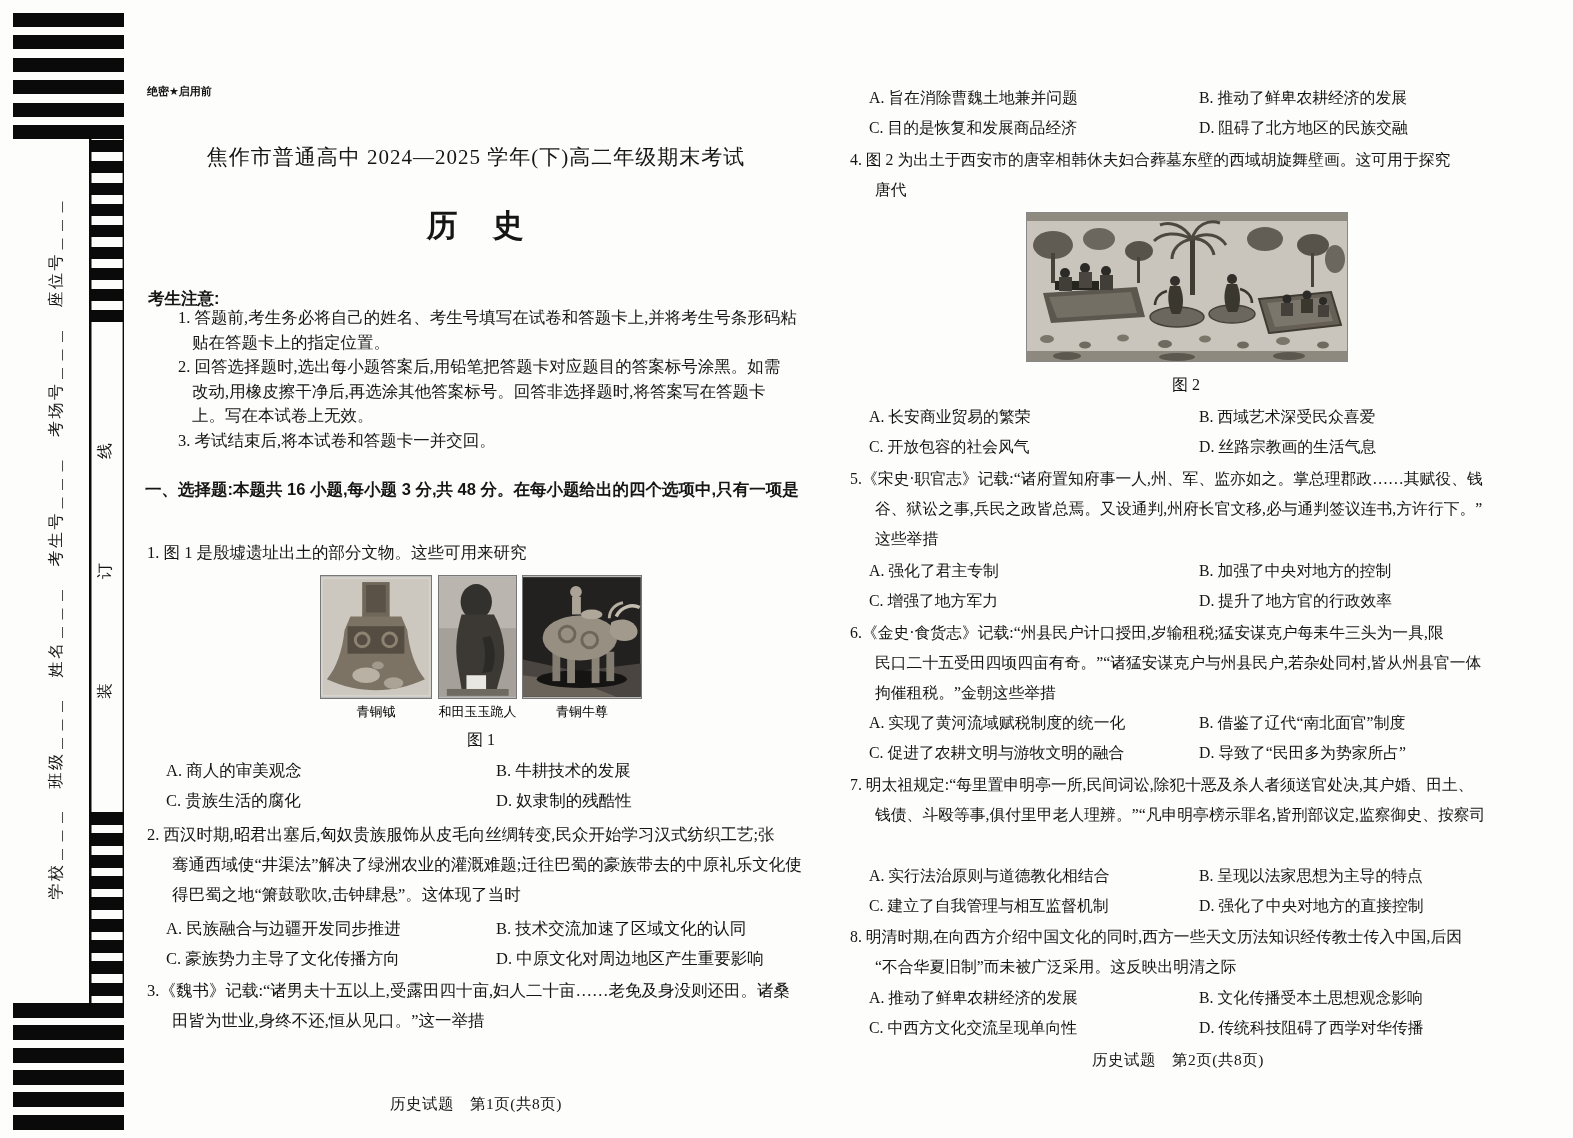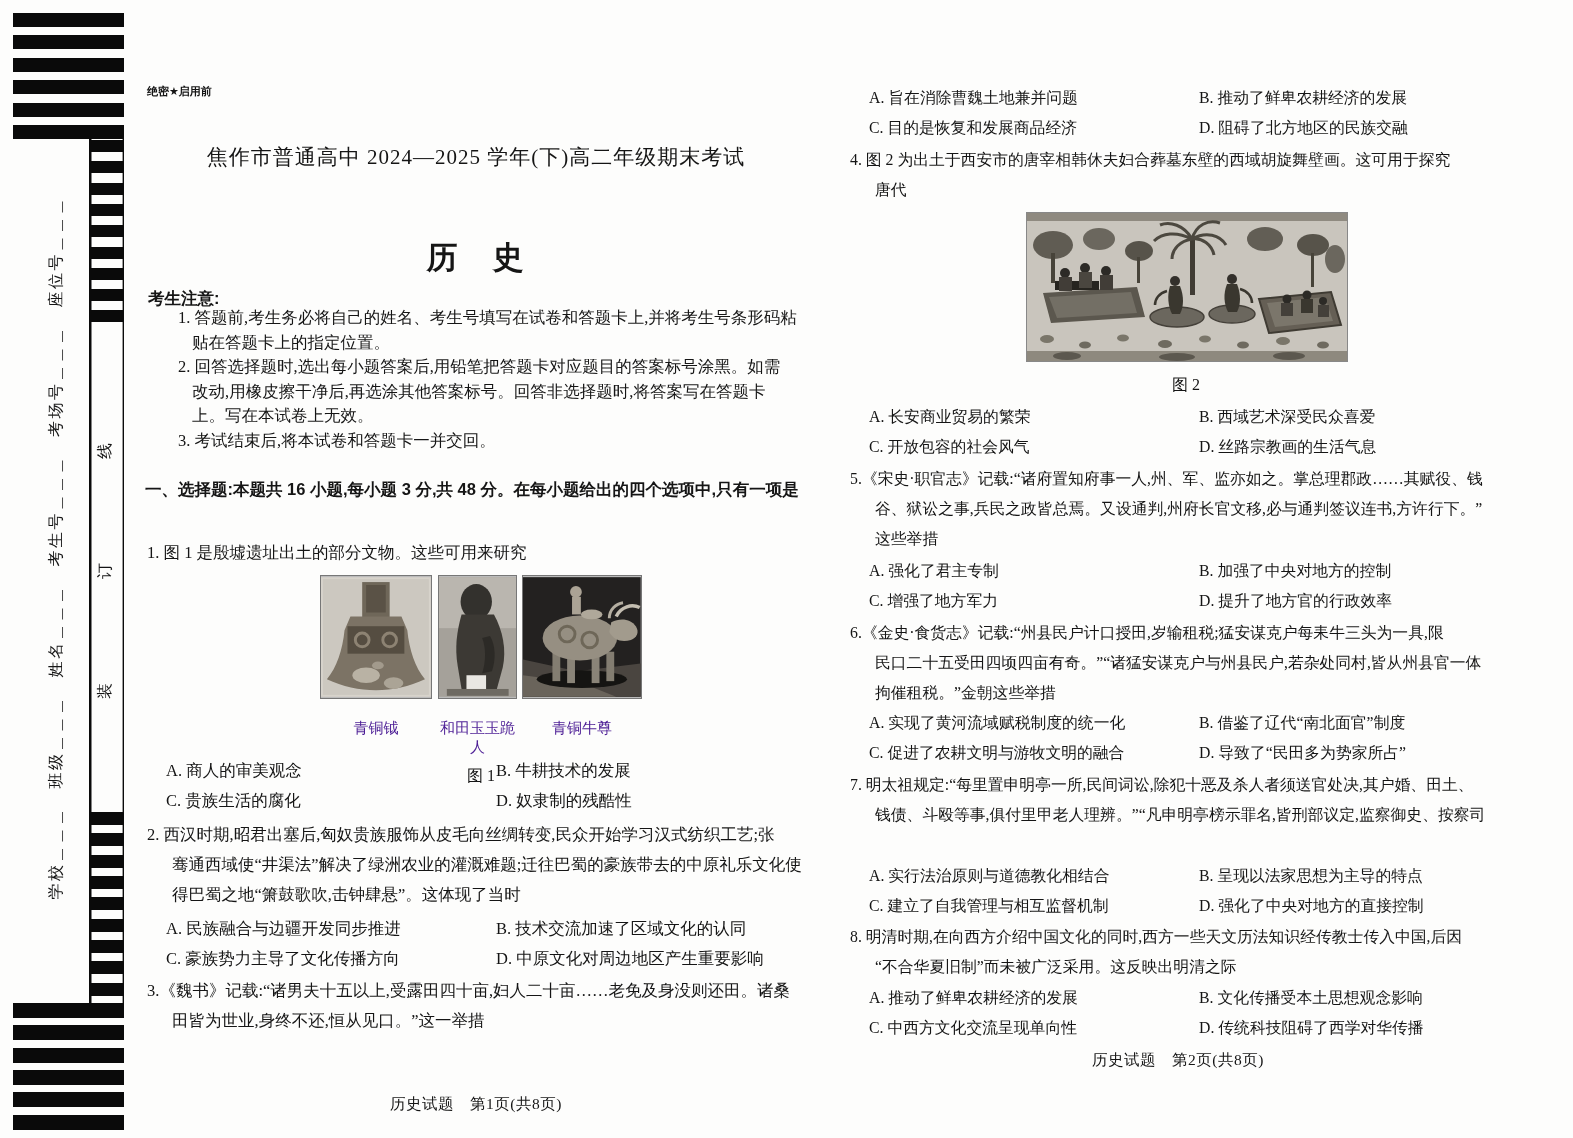--- a/index.html
+++ b/index.html
@@ -8,39 +8,39 @@
     background:#fdfdfc; color:#151515;
     font-family:"Liberation Serif","DejaVu Serif",serif;
   }
   .page { position:absolute; top:0; height:1138px; }
   #page1 { left:145px; width:662px; font-size:16.5px; }
   #page2 { left:848px; width:660px; font-size:15.8px; }
   .blk { position:absolute; left:0; right:0; }
   .hei { font-family:"Liberation Sans","DejaVu Sans",sans-serif; font-weight:bold; }
   .center { text-align:center; }
   .title { font-size:21px; letter-spacing:1px; }
-  .subject { font-size:31px; font-weight:bold; letter-spacing:2px;margin-top:32px; }
+  .subject { font-size:31px; font-weight:bold; letter-spacing:2px; }
   .topsecret { font-size:11px; }
   .notice-title { font-size:16.5px; }
   .notice-line { line-height:24.5px; white-space:nowrap; }
   .n-first { padding-left:33px; }
   .n-cont { padding-left:47px; }
   .sec-line { line-height:30px; white-space:nowrap; }
   .sec-cont { padding-left:28px; }
   .qline { line-height:30px; white-space:nowrap; }
   .q-first { padding-left:2px; }
   .q-cont { padding-left:27px; }
   .optrow { display:flex; line-height:30px; white-space:nowrap; }
   .opt { box-sizing:border-box; padding-left:21px; }
   .opt.col1 { width:330px; flex:0 0 330px;font-family:Liberation Serif, serif; }
   .figstrip { display:flex; }
   .figphoto { border:1px solid #777; background:#bbb; }
   .gap6 { margin-left:6px; }
   .gap5 { margin-left:5px; }
-  .caprow { display:flex; margin-top:20px; font-size:15px; color:#4c1d95; }
+  .caprow { display:flex; margin-top:4px; font-size:13px; color:#000000; }
   .caprow div { text-align:center; }
   .figlabel { margin-top:9px; text-align:center; font-size:16px; }
   .footer { font-size:15.5px; letter-spacing:0.5px; }
   
   #strip { position:absolute; left:0; top:0; width:145px; height:1138px; }
   .v-rotate { position:absolute; transform:rotate(-90deg); white-space:nowrap; line-height:22px; }
   #fields-line { width:740px; left:-314px; top:537px; font-size:16px; letter-spacing:2.5px; text-align:center; }
   #binding-line { width:300px; left:-45px; top:556px; font-size:16px; letter-spacing:8px; text-align:center; }
 </style>
 </head>

